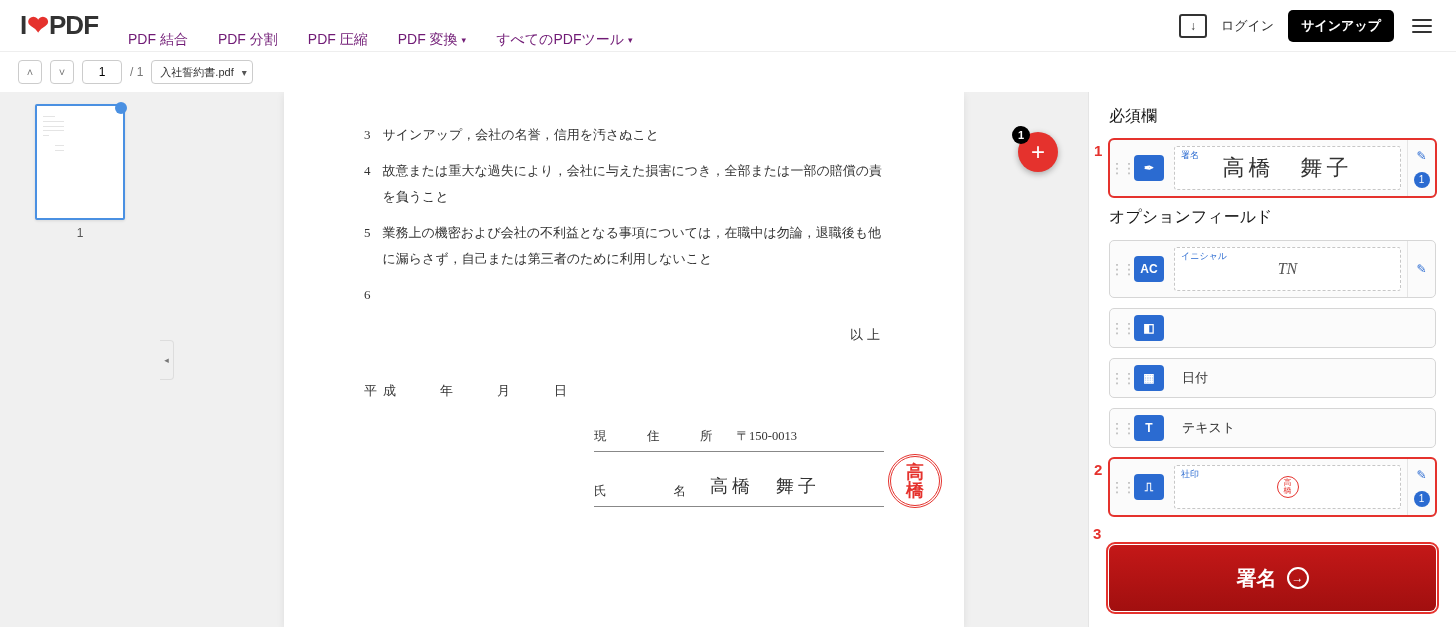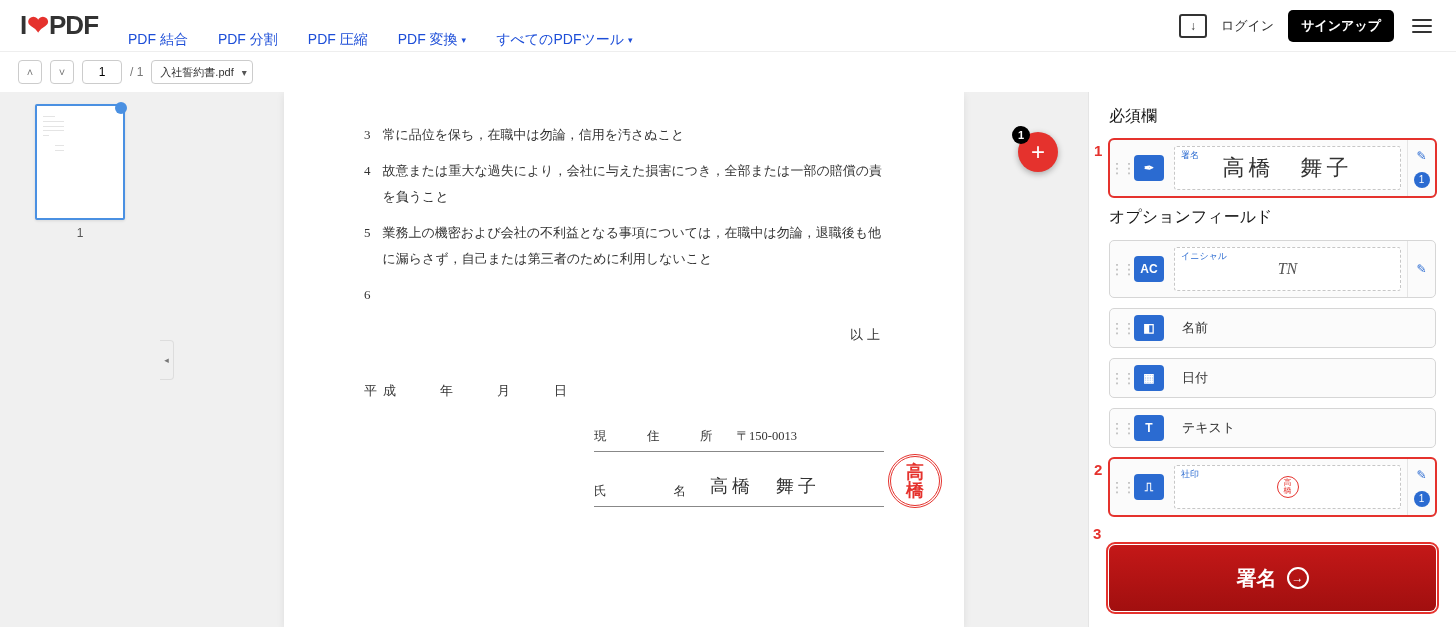--- a/index.html
+++ b/index.html
@@ -4,21 +4,21 @@
 <style>
 * { margin: 0; padding: 0; box-sizing: border-box; }
 body { font-family: -apple-system, BlinkMacSystemFont, "Segoe UI", sans-serif; font-size: 13px; color: #333; background: #fff; overflow: hidden; }
 .container { width: 1456px; height: 627px; display: flex; flex-direction: column; }
 
 
 .topnav { height: 52px; display: flex; align-items: center; padding: 0 20px; border-bottom: 1px solid #eee; }
 .logo { font-size: 26px; font-weight: 900; letter-spacing: -1px; display: flex; align-items: center; margin-right: 30px; }
 .logo .heart { color: #e5322d; margin: 0 1px; }
 .nav-items { display: flex; gap: 30px; align-items: center; }
-.nav-item { color: #1d4ed8; font-size: 14px; cursor: pointer; display: flex; align-items: center; gap: 4px; margin-top: 29px; }
+.nav-item { color: #701a75; font-size: 14px; cursor: pointer; display: flex; align-items: center; gap: 4px; margin-top: 29px; }
 .spacer { flex: 1; }
 .right-nav { display: flex; align-items: center; gap: 14px; justify-content: flex-end; }
 .desktop-icon { width: 28px; height: 24px; border: 2px solid #333; border-radius: 3px; position: relative; display:flex; align-items:center; justify-content:center; }
 .desktop-icon::after { content: "↓"; font-size: 12px; font-weight:bold; }
 .btn-signup { background: #000000; color: #fff; padding: 7px 13px; border-radius: 5px; font-weight: 600; cursor: pointer; }
 .hamburger { display: flex; flex-direction: column; gap: 4px; cursor: pointer; padding:4px; }
 .hamburger span { width: 20px; height: 2px; background: #333; border-radius:1px;}
 
 
 .toolbar { height: 40px; display: flex; align-items: center; padding: 0 18px; gap: 8px; }
@@ -132,21 +132,21 @@
     </div>
     <div class="thumb-num">1</div>
   </div>
 
   <div class="doc-wrap">
     <div class="collapse">◂</div>
     <div class="page">
       <ol>
         <li>
               <span class="num">3</span>
-              <span>常に品位を保ち，在職中は勿論，信用を汚さぬこと</span>
+              <span>サインアップ，会社の名誉，信用を汚さぬこと</span>
             </li>
         <li>
               <span class="num">4</span>
               <span>故意または重大な過失により，会社に与えた損害につき，全部または一部の賠償の責を負うこと</span>
             </li>
         <li>
               <span class="num">5</span>
               <span>業務上の機密および会社の不利益となる事項については，在職中は勿論，退職後も他に漏らさず，自己または第三者のために利用しないこと</span>
             </li>
         <li>
@@ -203,21 +203,20 @@
         <span class="initials-preview">TN</span>
       </div>
       <div class="edit-col">
             <span class="pencil">✎</span>
           </div>
     </div>
 
     <div class="field-card">
       <div class="drag-dots">⋮⋮</div>
       <div class="ficon">◧</div>
-      <div class="fbody simple">名前</div>
     </div>
 
     <div class="field-card">
       <div class="drag-dots">⋮⋮</div>
       <div class="ficon">▦</div>
       <div class="fbody simple">日付</div>
     </div>
 
     <div class="field-card">
       <div class="drag-dots">⋮⋮</div>

